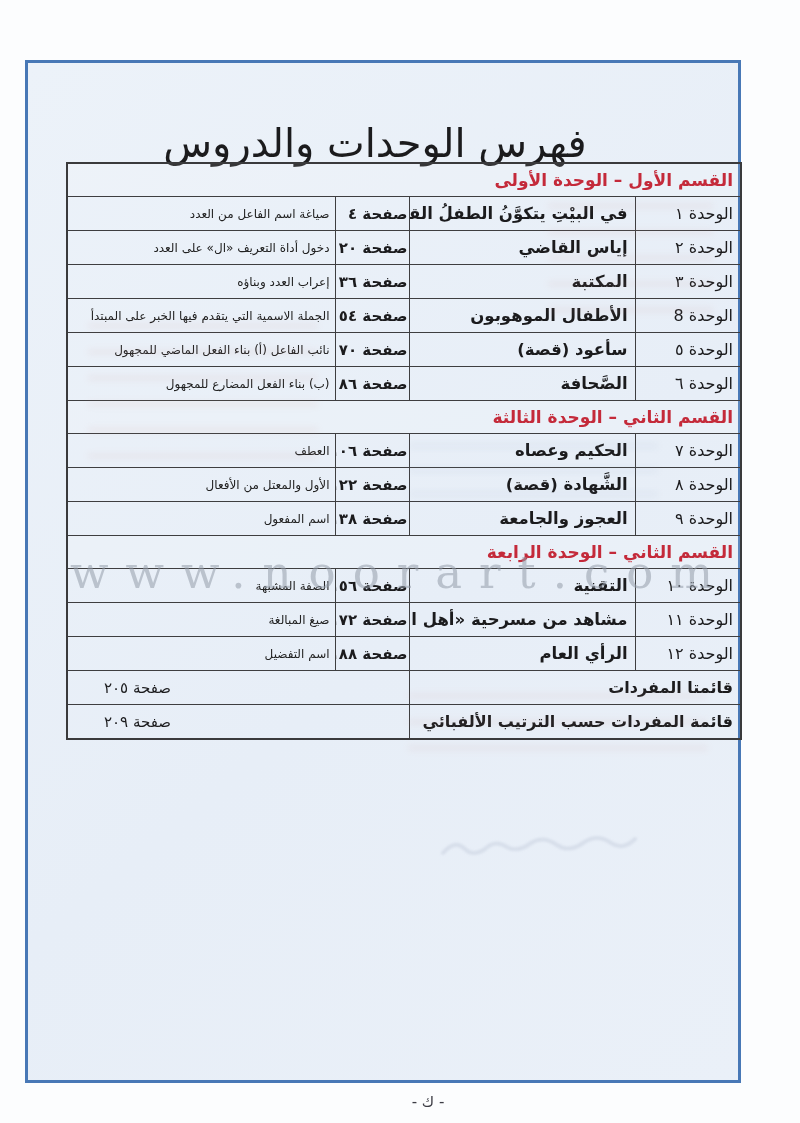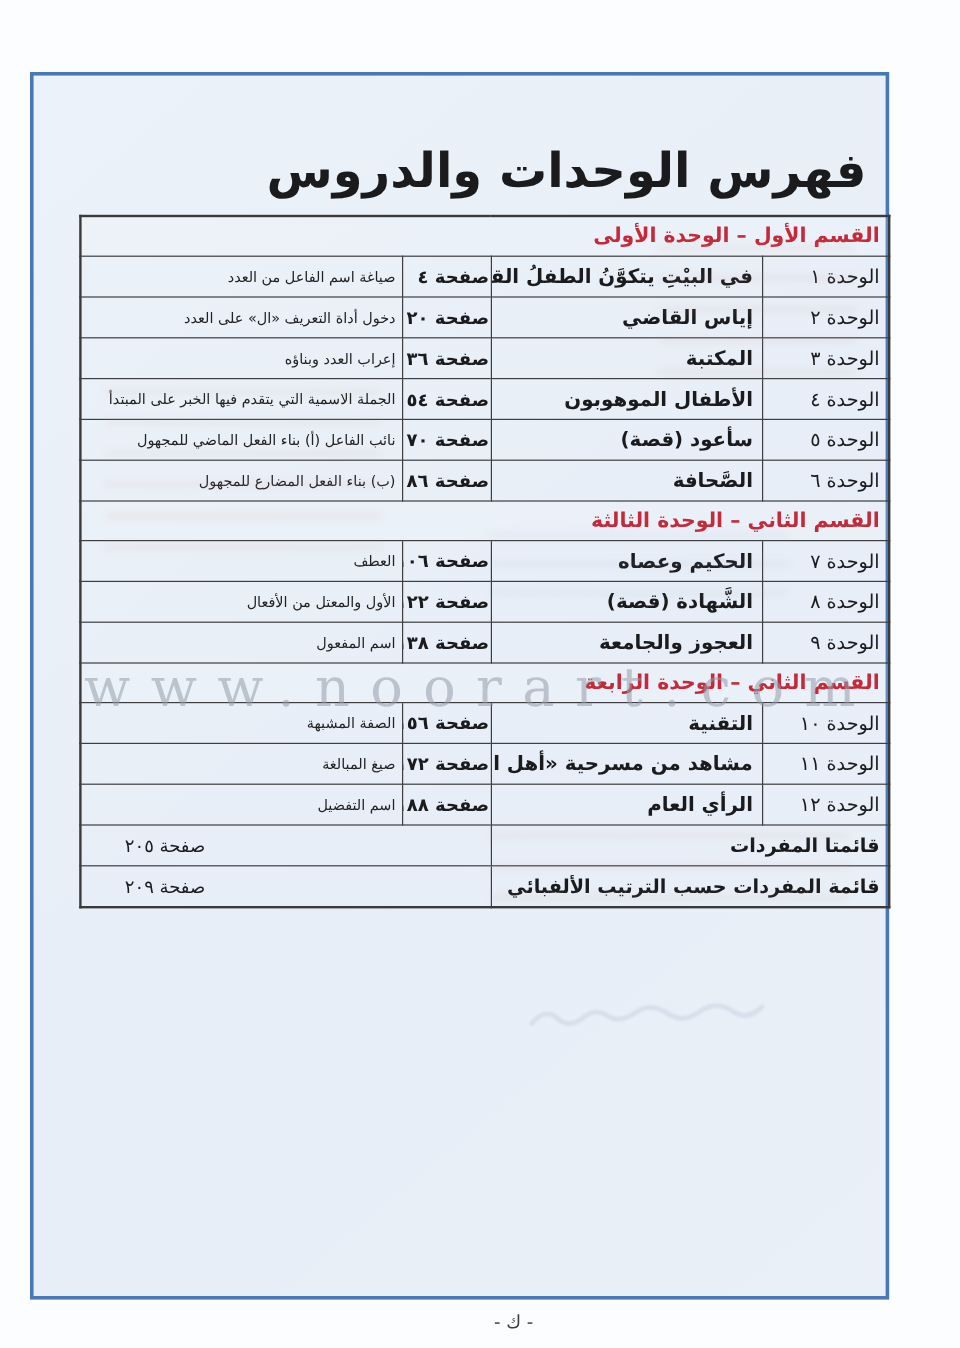--- a/index.html
+++ b/index.html
@@ -8,26 +8,27 @@
     background:#fcfdfe;
     font-family:"DejaVu Sans", sans-serif;
   }
   .frame{
     position:absolute;left:25px;top:60px;width:710px;height:1017px;
     border:3px solid #4878b6;
     background:linear-gradient(140deg,#ecf2f9 0%,#e7eef7 55%,#eaf0f8 100%);
   }
   .page-title{
     position:absolute;top:30px;left:0;right:16px;
-    font-size:40px;font-weight:bold;color:#1b1b1d;
+    text-align:center;
+    font-size:40px;font-weight:normal;color:#1b1b1d;
     letter-spacing:.5px;
     direction:rtl;
   }
   .toc-wrap{
-    position:absolute;left:38px;top:116px;width:730px;
+    position:absolute;left:38px;top:99px;width:730px;
   }
   table.toc{
     width:674px;border-collapse:collapse;table-layout:fixed;
     direction:rtl;
     border:2.5px solid #3a3a3c;
   }
   td{
     border:1.5px solid #3e3e40;
     height:31px;
     padding:1px 7px;
@@ -104,21 +105,21 @@
             <td class="page-cell">صفحة ٢٠</td>
             <td class="topic-cell">دخول أداة التعريف «ال» على العدد</td>
           </tr>
           <tr>
             <td class="unit-cell">الوحدة ٣</td>
             <td class="lesson-cell">المكتبة</td>
             <td class="page-cell">صفحة ٣٦</td>
             <td class="topic-cell">إعراب العدد وبناؤه</td>
           </tr>
           <tr>
-            <td class="unit-cell">الوحدة ٤</td>
+            <td class="unit-cell">الوحدة 8</td>
             <td class="lesson-cell">الأطفال الموهوبون</td>
             <td class="page-cell">صفحة ٥٤</td>
             <td class="topic-cell">الجملة الاسمية التي يتقدم فيها الخبر على المبتدأ</td>
           </tr>
           <tr>
             <td class="unit-cell">الوحدة ٥</td>
             <td class="lesson-cell">سأعود (قصة)</td>
             <td class="page-cell">صفحة ٧٠</td>
             <td class="topic-cell">نائب الفاعل (أ) بناء الفعل الماضي للمجهول</td>
           </tr>

